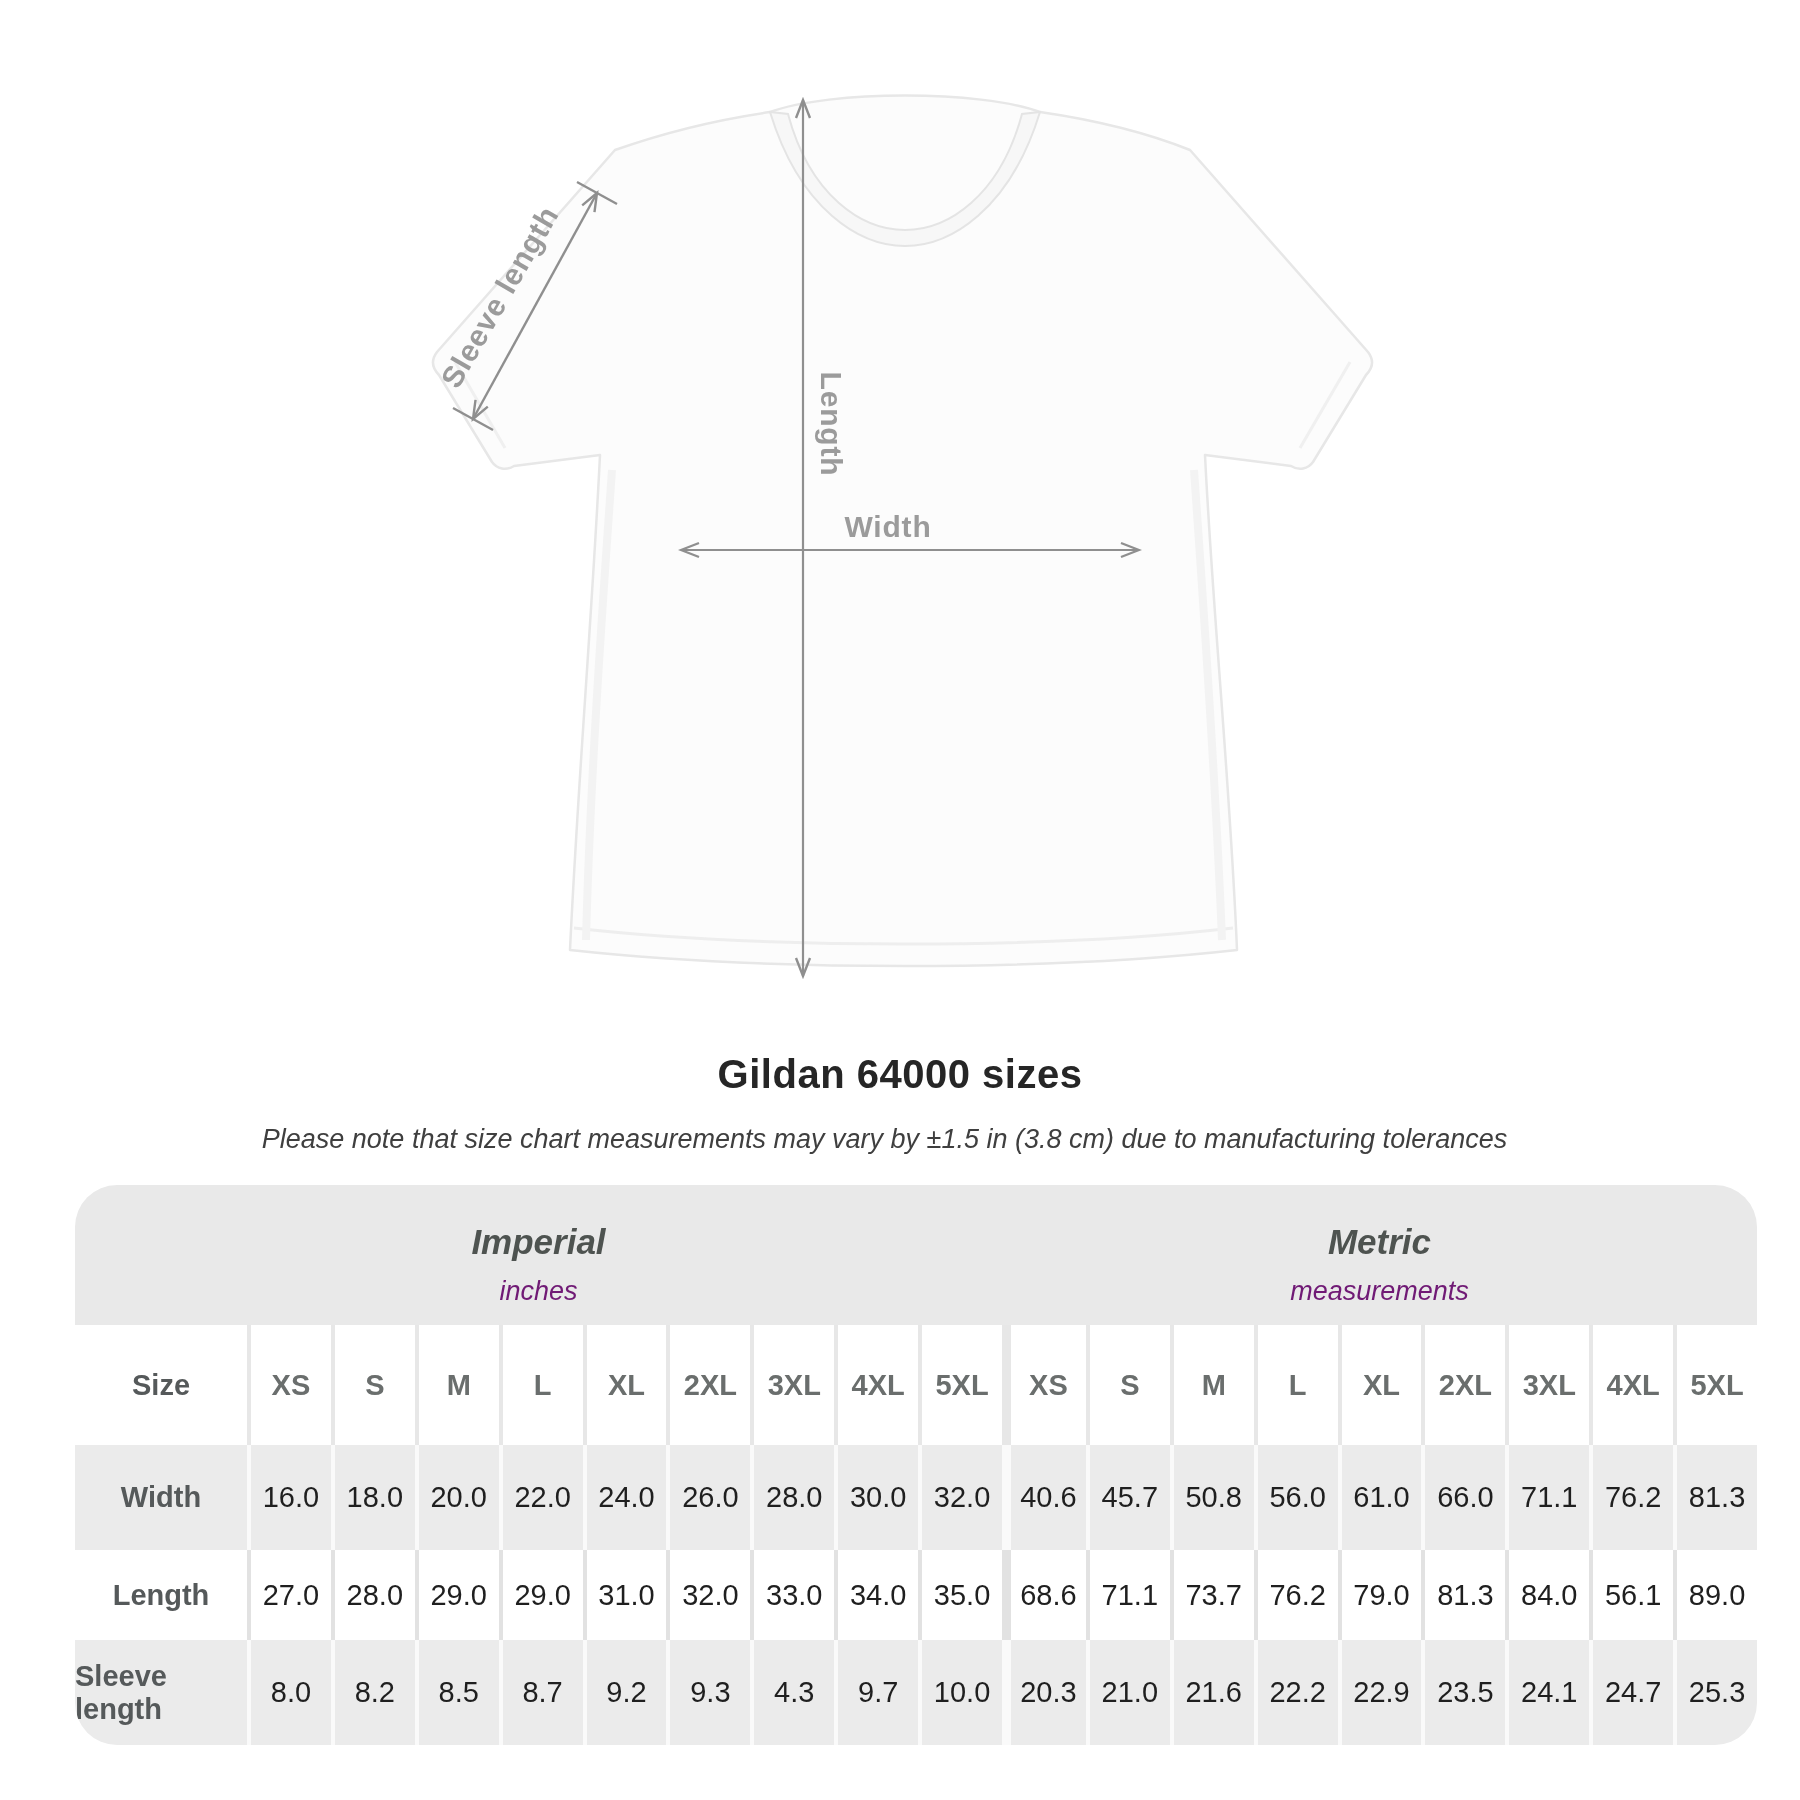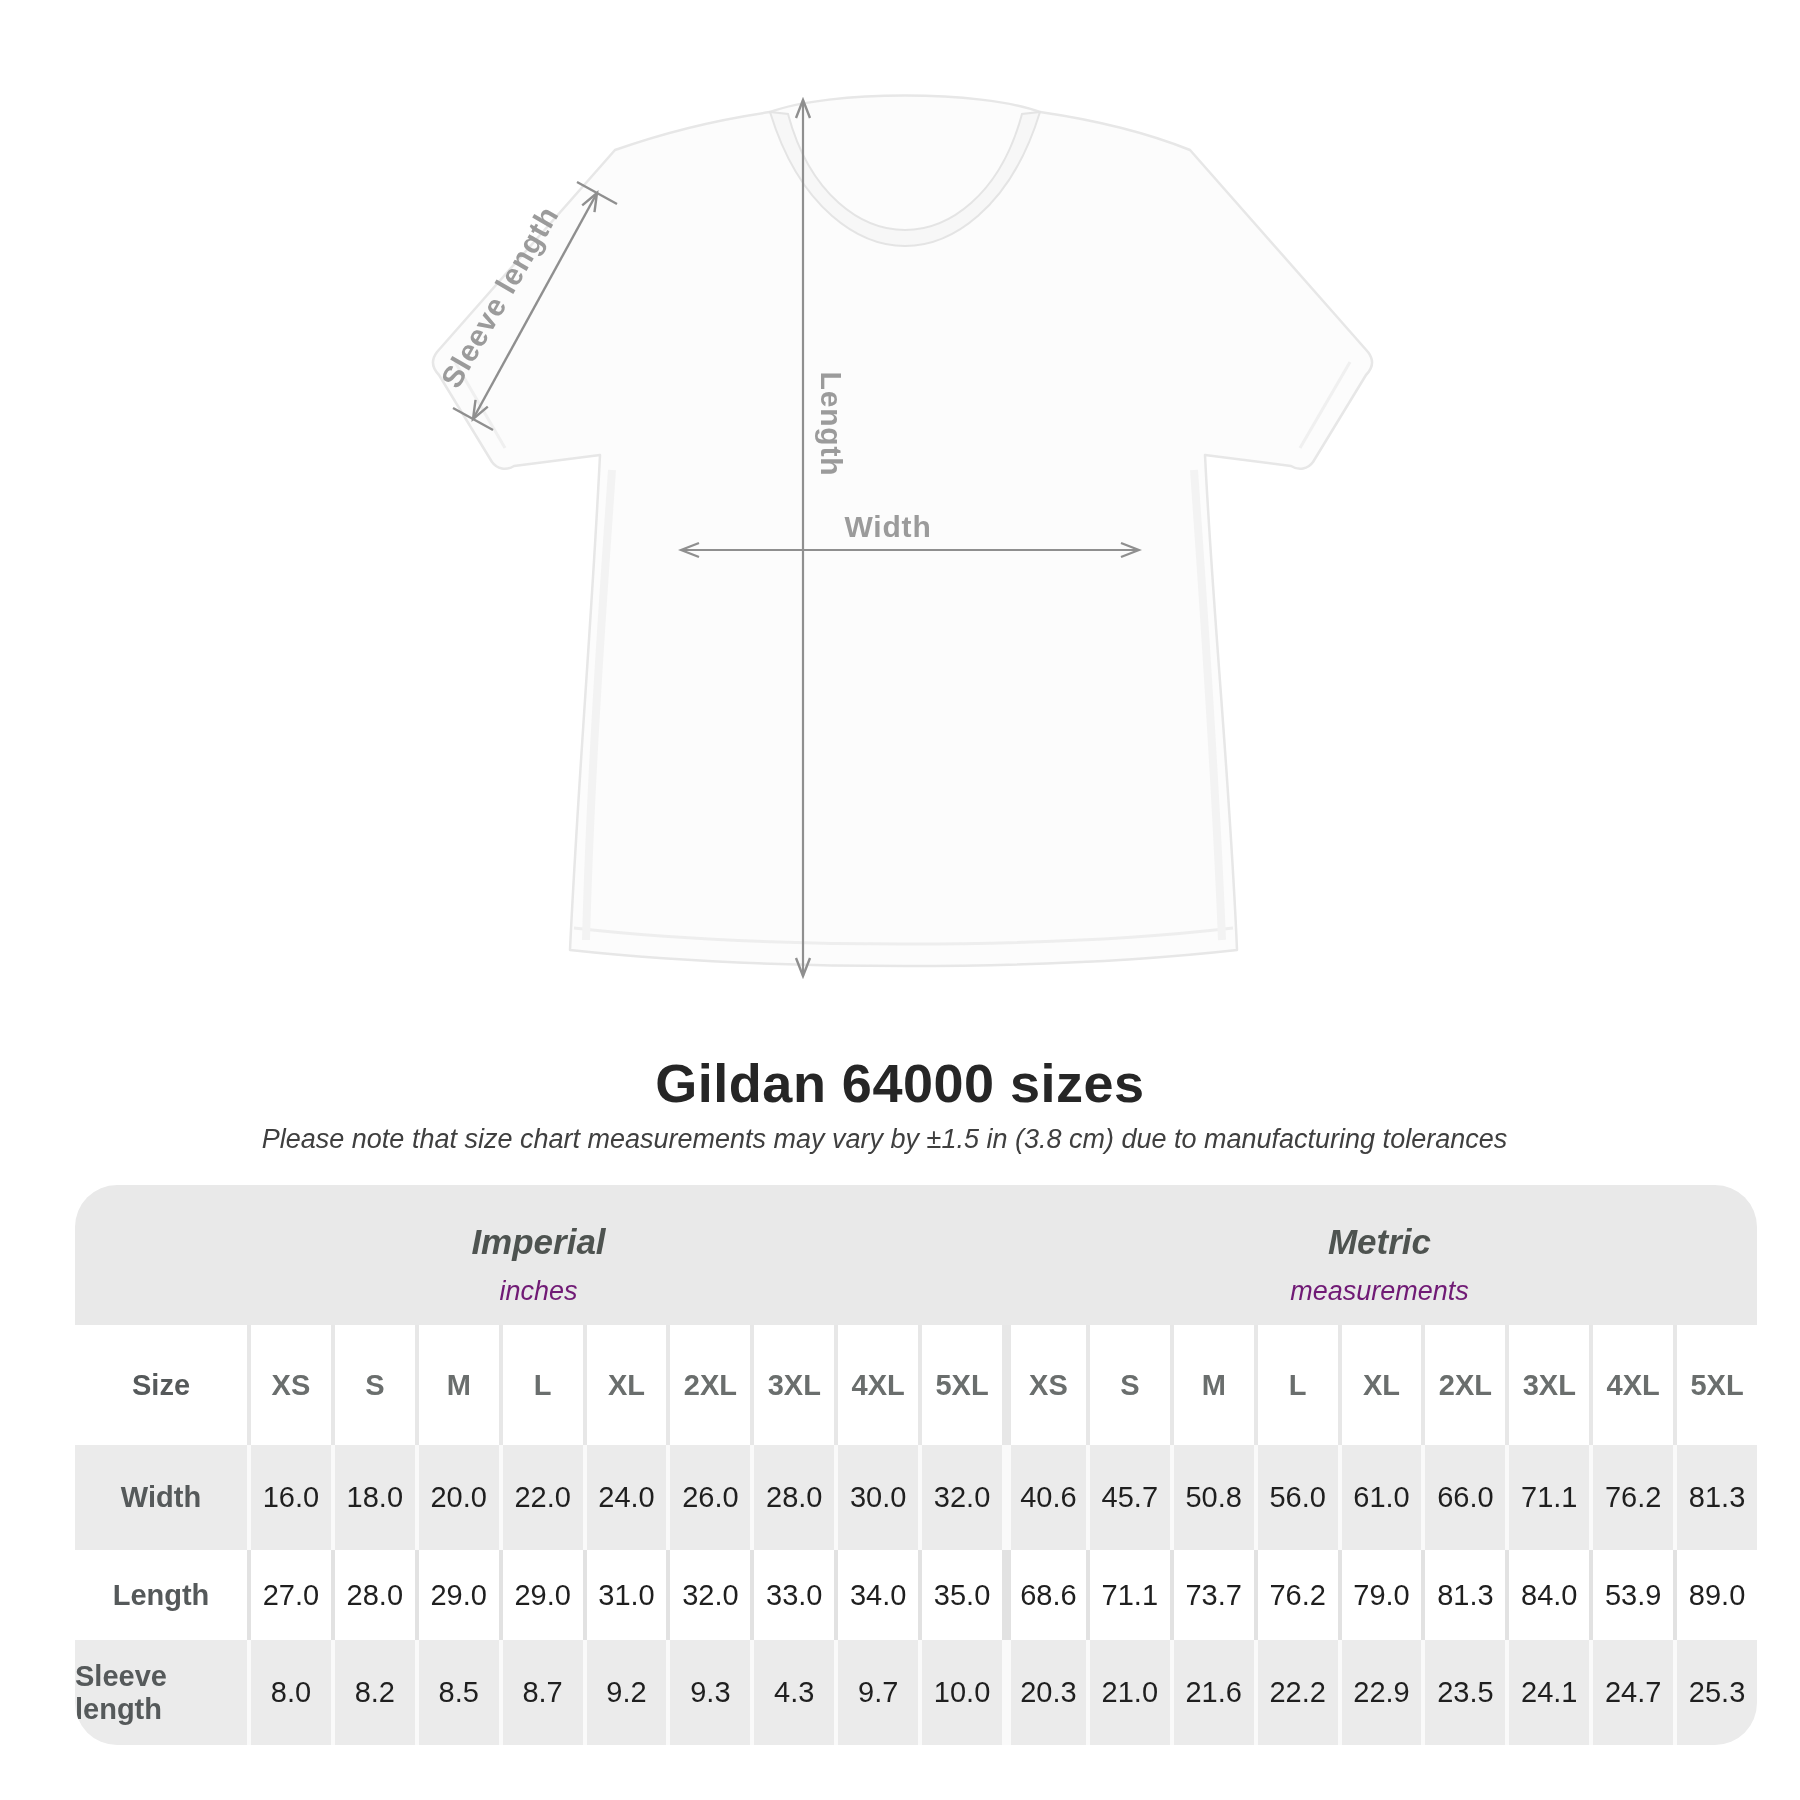--- a/index.html
+++ b/index.html
@@ -16,21 +16,21 @@
     position:absolute; color:#9b9b9b; font-weight:bold; font-size:30px;
     letter-spacing:0.8px; white-space:nowrap;
   }
   .dim-label.sleeve { left:500px; top:297px; transform:translate(-50%,-50%) rotate(-60deg); }
   .dim-label.length { left:831px; top:424px; transform:translate(-50%,-50%) rotate(90deg); }
   .dim-label.width  { left:888px; top:527px; transform:translate(-50%,-50%); }
 
   
   .title {
     position:absolute; left:0; top:1052px; width:1800px; text-align:center;
-    font-size:54px; font-weight:bold; color:#262626; letter-spacing:0.5px;
+    font-size:40px; font-weight:bold; color:#262626; letter-spacing:0.5px;
   }
   .note {
     position:absolute; left:0; top:1124px; width:1769px; text-align:center;
     font-size:27px; font-style:italic; color:#3f3f3f;
   }
 
   
   .size-table {
     position:absolute; left:75px; top:1185px; width:1682px; height:560px;
     border-radius:42px; overflow:hidden; display:flex; flex-direction:column;
@@ -197,21 +197,21 @@
         <div class="cell data">33.0</div>
         <div class="cell data">34.0</div>
         <div class="cell data">35.0</div>
         <div class="cell data metric-start">68.6</div>
         <div class="cell data">71.1</div>
         <div class="cell data">73.7</div>
         <div class="cell data">76.2</div>
         <div class="cell data">79.0</div>
         <div class="cell data">81.3</div>
         <div class="cell data">84.0</div>
-        <div class="cell data">53.9</div>
+        <div class="cell data">56.1</div>
         <div class="cell data">89.0</div>
       </div>
       <div class="trow data-row-2 row-gray">
         <div class="cell rowlabel">Sleeve length</div>
         <div class="cell data">8.0</div>
         <div class="cell data">8.2</div>
         <div class="cell data">8.5</div>
         <div class="cell data">8.7</div>
         <div class="cell data">9.2</div>
         <div class="cell data">9.3</div>

